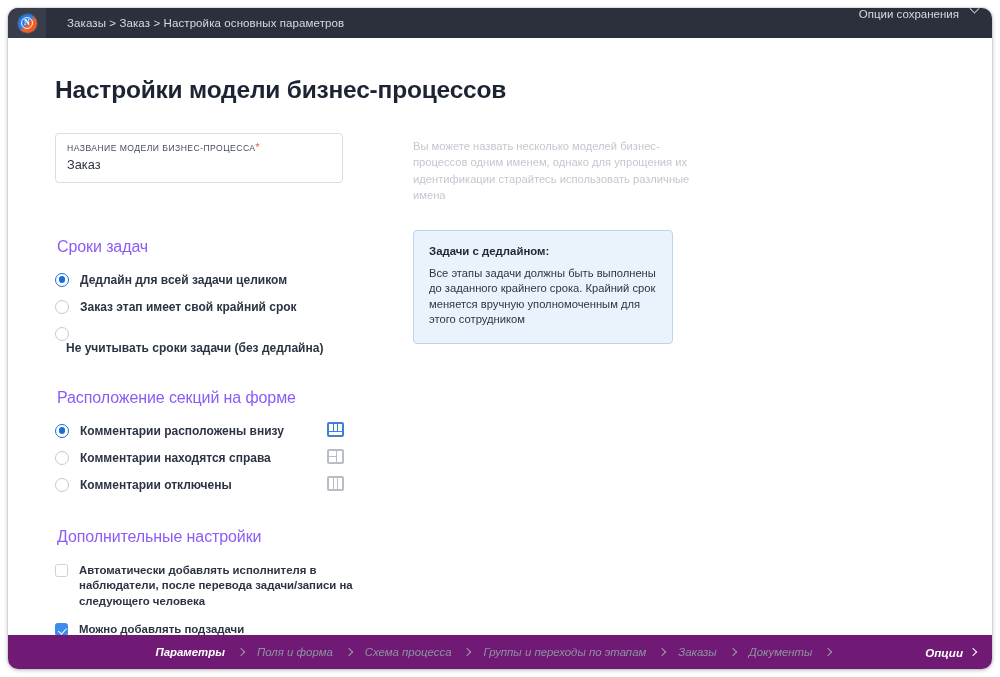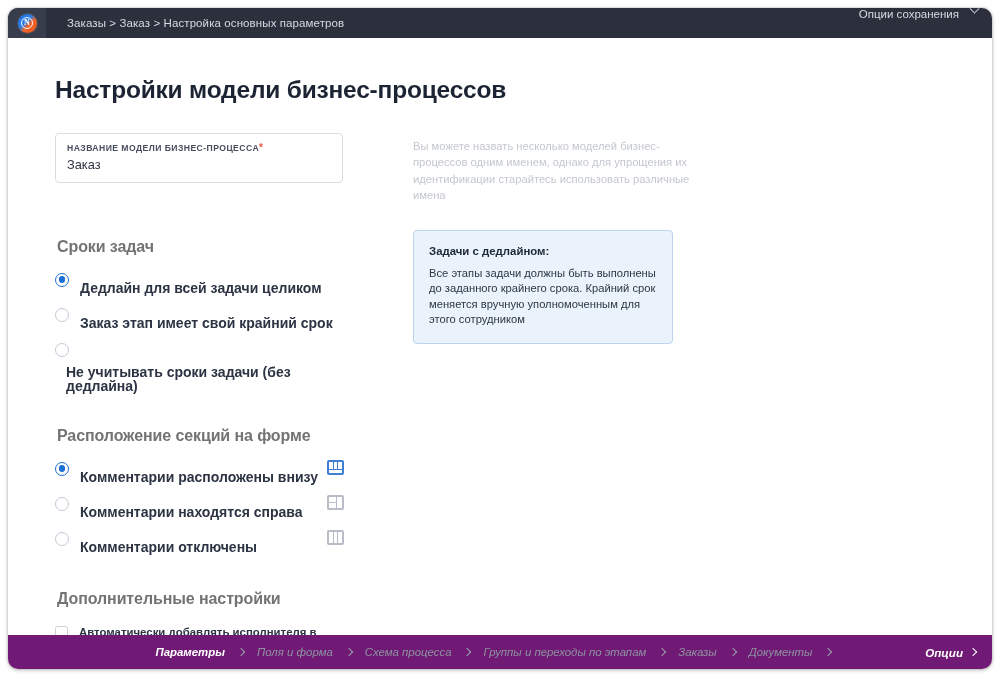--- a/index.html
+++ b/index.html
@@ -121,21 +121,21 @@
   .field-box {
     border: 1px solid #d8dce3;
     border-radius: 4px;
     padding: 8px 11px 9px 11px;
     background: #fff;
     width: 288px;
     cursor: text;
   }
   .field-label {
     font-size: 8.6px;
-    font-weight: bold;
+    font-weight: normal;
     color: #454d5d;
     letter-spacing: 0.45px;
     text-transform: uppercase;
     margin-bottom: 4px;
   }
   .req-star { color: #e8533c; font-size: 10px; }
   .field-value {
     font-size: 12.8px;
     color: #2d3342;
     line-height: 16px;
@@ -144,22 +144,22 @@
   .helper-text {
     font-size: 11.2px;
     line-height: 16.4px;
     color: #c3c7cf;
     padding-top: 5px;
   }
 
   
   .section-title {
     font-size: 16px;
-    font-weight: bold;
-    color: #737373;
+    font-weight: normal;
+    color: #8b5cf6;
     margin: 34px 0 17px 2px;
     letter-spacing: -0.1px;
   }
 
   .opt-row {
     display: flex;
     align-items: flex-start;
     margin-bottom: 13px;
     cursor: pointer;
     width: 300px;
@@ -184,26 +184,25 @@
     content: "";
     position: absolute;
     left: 50%; top: 50%;
     width: 6.4px; height: 6.4px;
     margin: -3.2px 0 0 -3.2px;
     border-radius: 50%;
     background: #1b6fd4;
   }
 
   .opt-label {
-    font-size: 14px;
+    font-size: 12px;
     color: #2c3444;
     line-height: 14px;
     margin-left: 11px;
     font-weight: bold;
-    margin-top: 8px;
   }
 
   
   .callout {
     width: 260px;
     background: #eaf2fb;
     border: 1px solid #bdd4ec;
     border-radius: 4px;
     padding: 14px 15px 15px 15px;
     margin-top: 26px;

